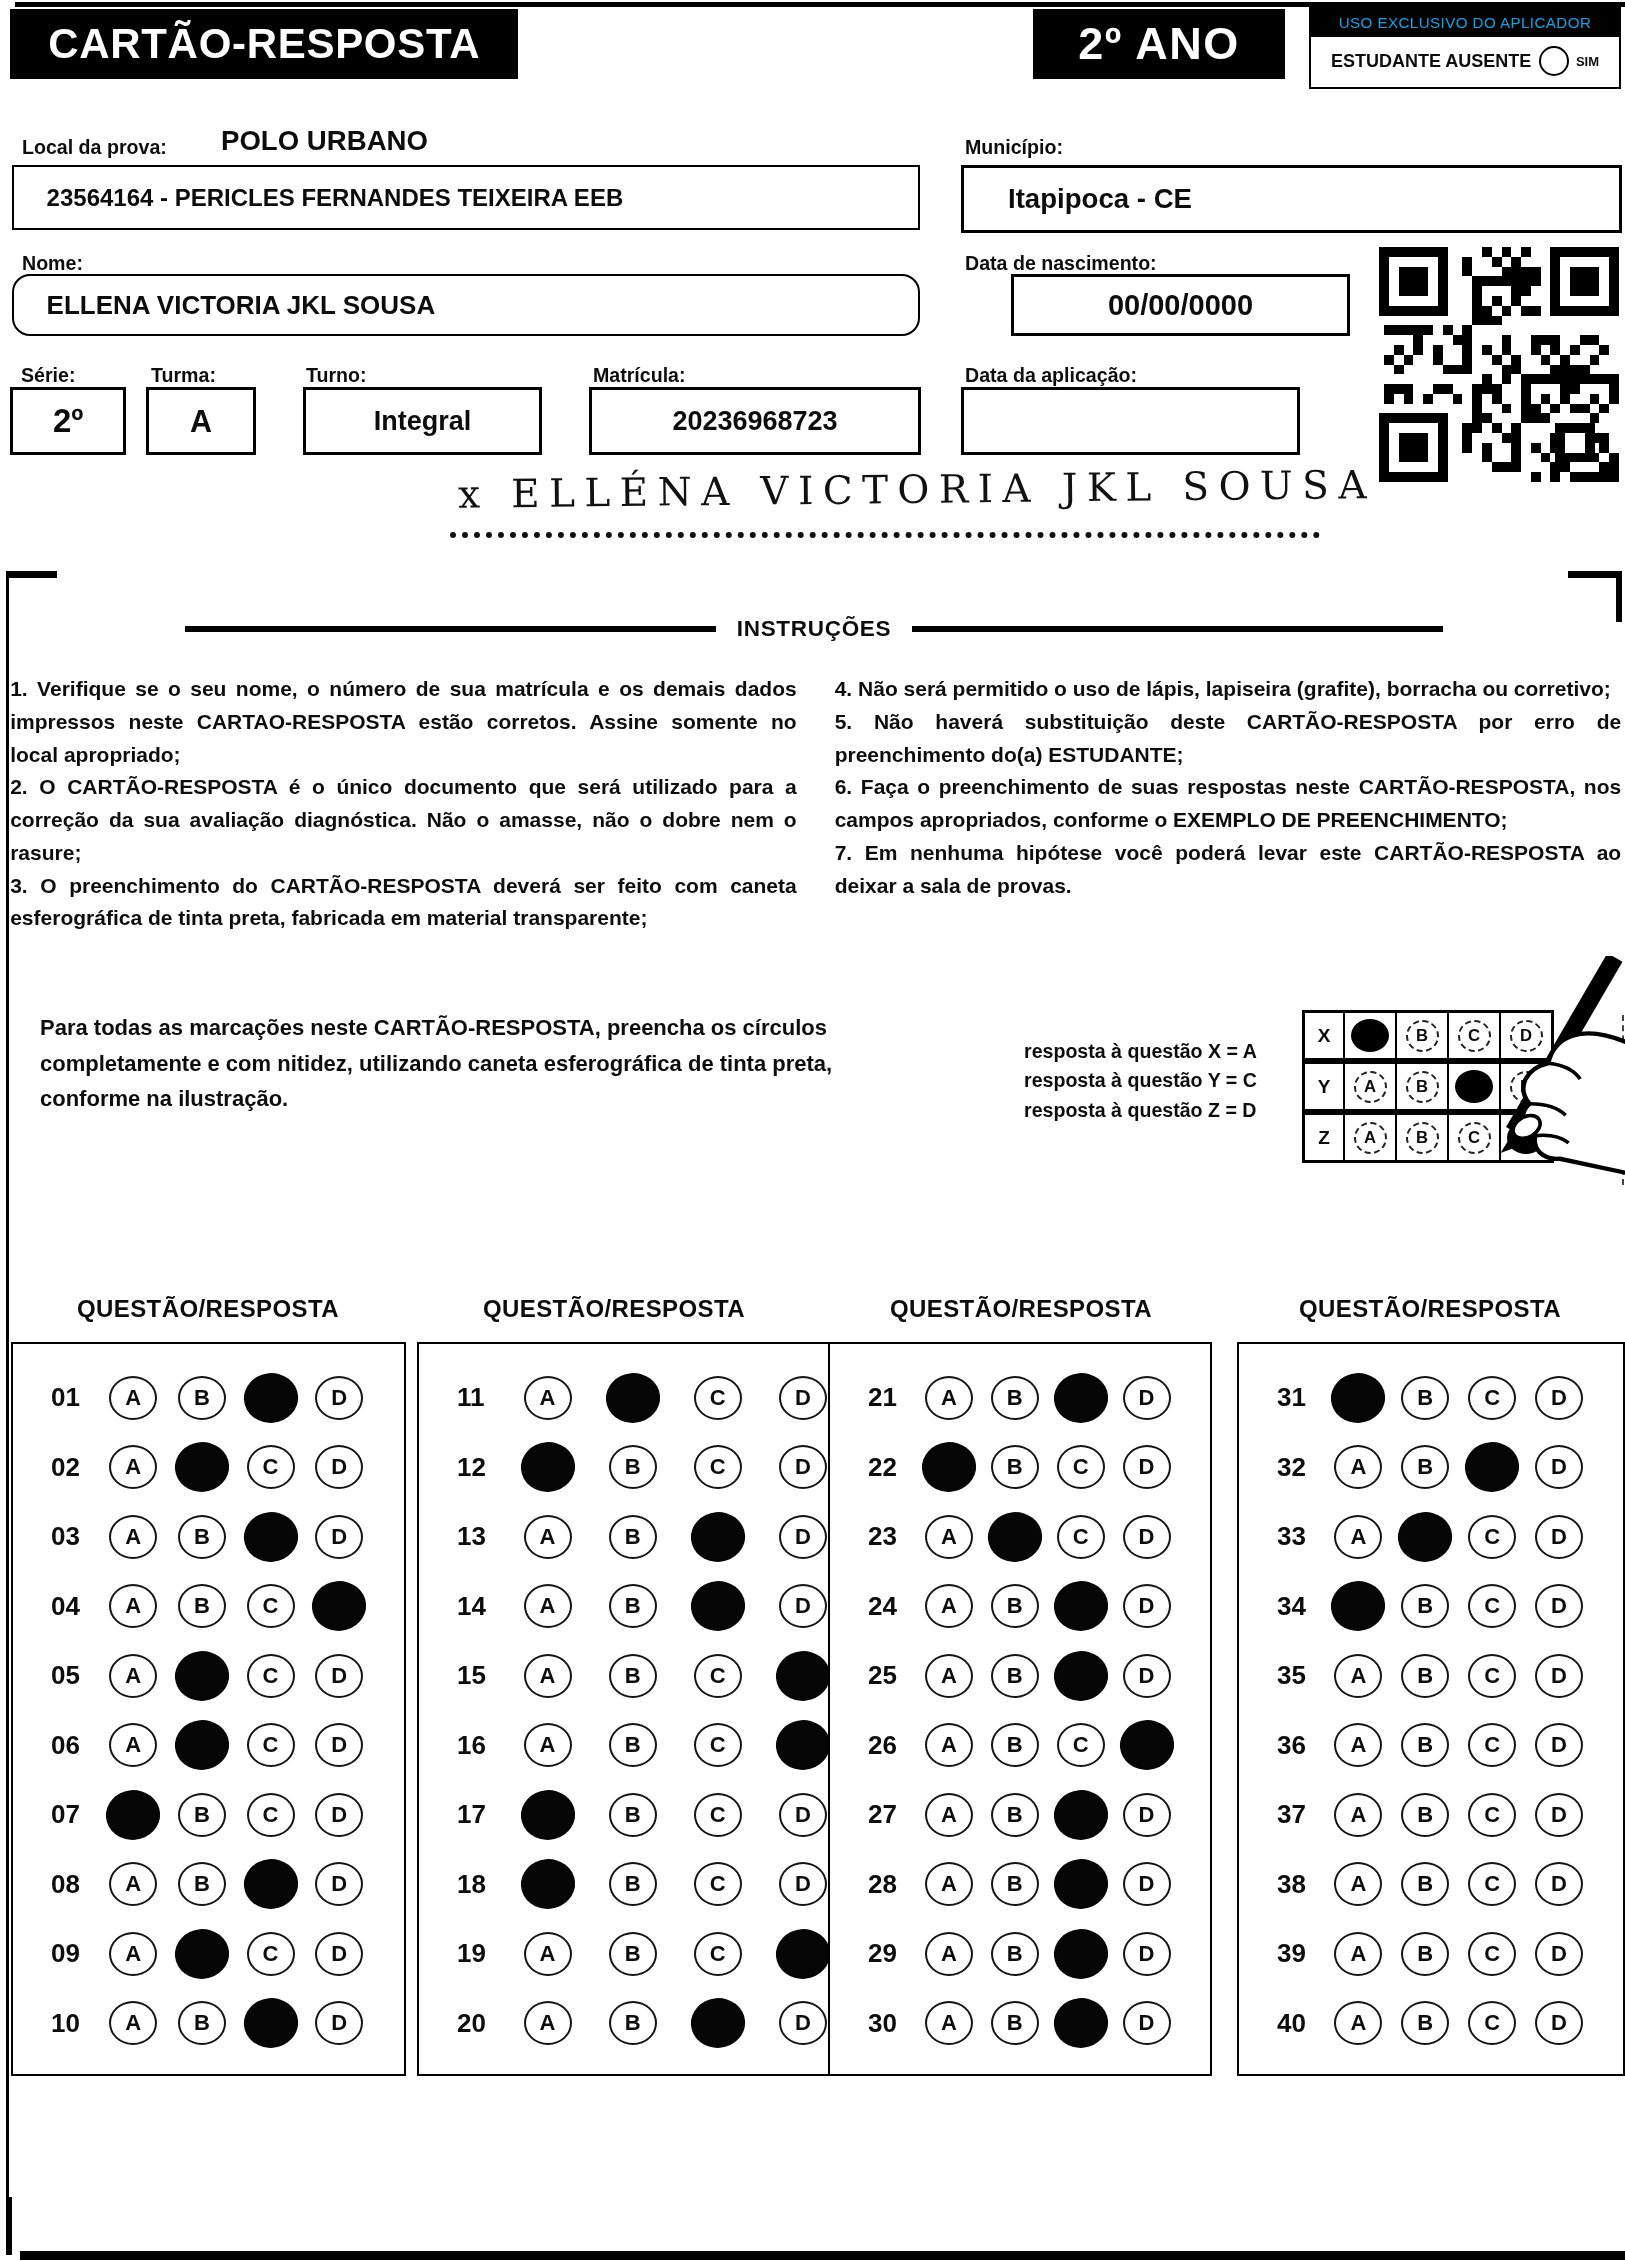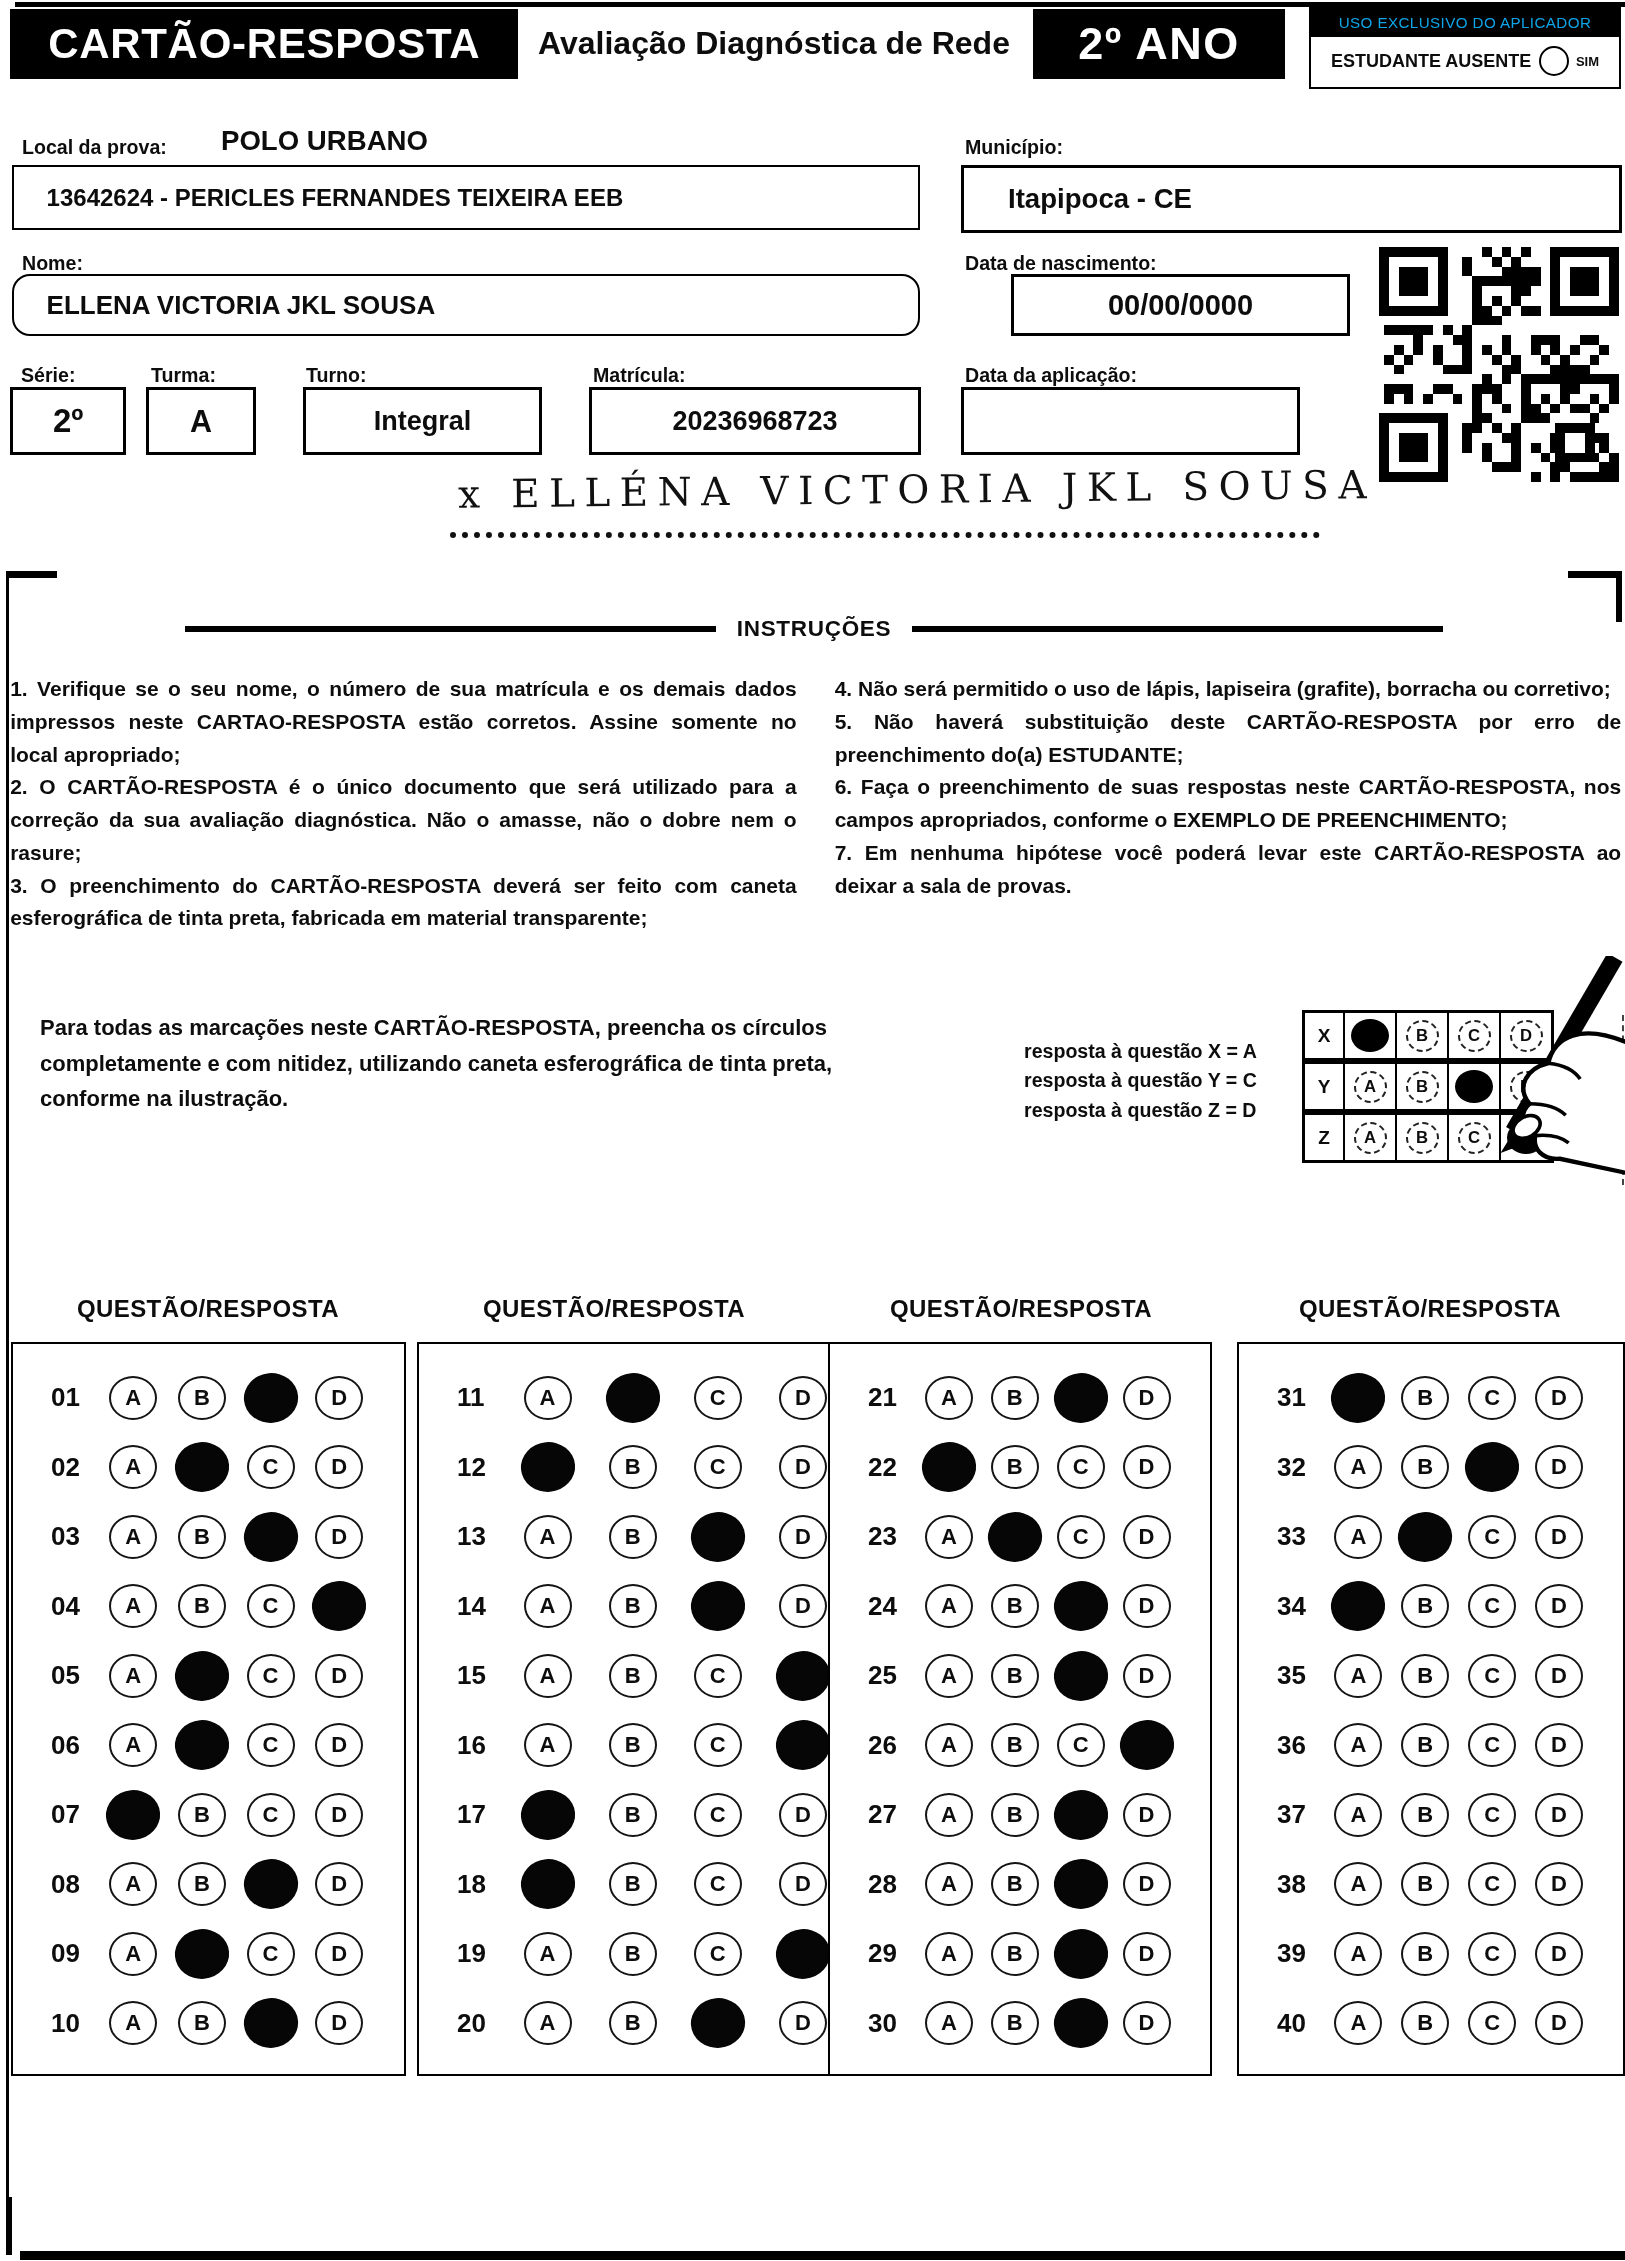--- a/index.html
+++ b/index.html
@@ -80,34 +80,33 @@
   .hand-svg{left:1418px;top:956px;width:210px;height:239px;}
 </style>
 </head>
 <body>
 
 <div class="page">
 
   <div class="abs top-rule"></div>
 
   <div class="abs title-box flexc">CARTÃO-RESPOSTA</div>
-  <div class="abs exam-title flexc">Avaliação Diagnóstica de Rede</div>
   <div class="abs grade-box flexc">2º ANO</div>
   <div class="abs applicator-box">
     <div class="applicator-head flexc">USO EXCLUSIVO DO APLICADOR</div>
     <div class="applicator-body flexc">
       <span>ESTUDANTE AUSENTE</span>
       <span class="absent-circle"></span>
       <span class="sim">SIM</span>
     </div>
   </div>
 
   <div class="abs lbl" style="left:22px;top:136px;">Local da prova:</div>
   <div class="abs bold" style="left:221px;top:125px;font-size:27.6px;">POLO URBANO</div>
-  <div class="abs fbox" style="left:11.6px;top:165px;width:908px;height:65px;padding-left:33px;font-size:24px;border-width:2.9px;">13642624 - PERICLES FERNANDES TEIXEIRA EEB</div>
+  <div class="abs fbox" style="left:11.6px;top:165px;width:908px;height:65px;padding-left:33px;font-size:24px;border-width:2.9px;">23564164 - PERICLES FERNANDES TEIXEIRA EEB</div>
 
   <div class="abs lbl" style="left:965px;top:136px;">Município:</div>
   <div class="abs fbox" style="left:961px;top:165px;width:661px;height:68px;padding-left:44px;font-size:27.6px;">Itapipoca - CE</div>
 
   <div class="abs lbl" style="left:22px;top:252px;">Nome:</div>
   <div class="abs fbox" style="left:11.6px;top:274px;width:908px;height:62px;padding-left:33px;font-size:26px;border-width:2.9px;border-radius:18px;">ELLENA VICTORIA JKL SOUSA</div>
 
   <div class="abs lbl" style="left:965px;top:252px;">Data de nascimento:</div>
   <div class="abs fbox" style="left:1011px;top:274px;width:339px;height:62px;justify-content:center;font-size:29px;">00/00/0000</div>
 

